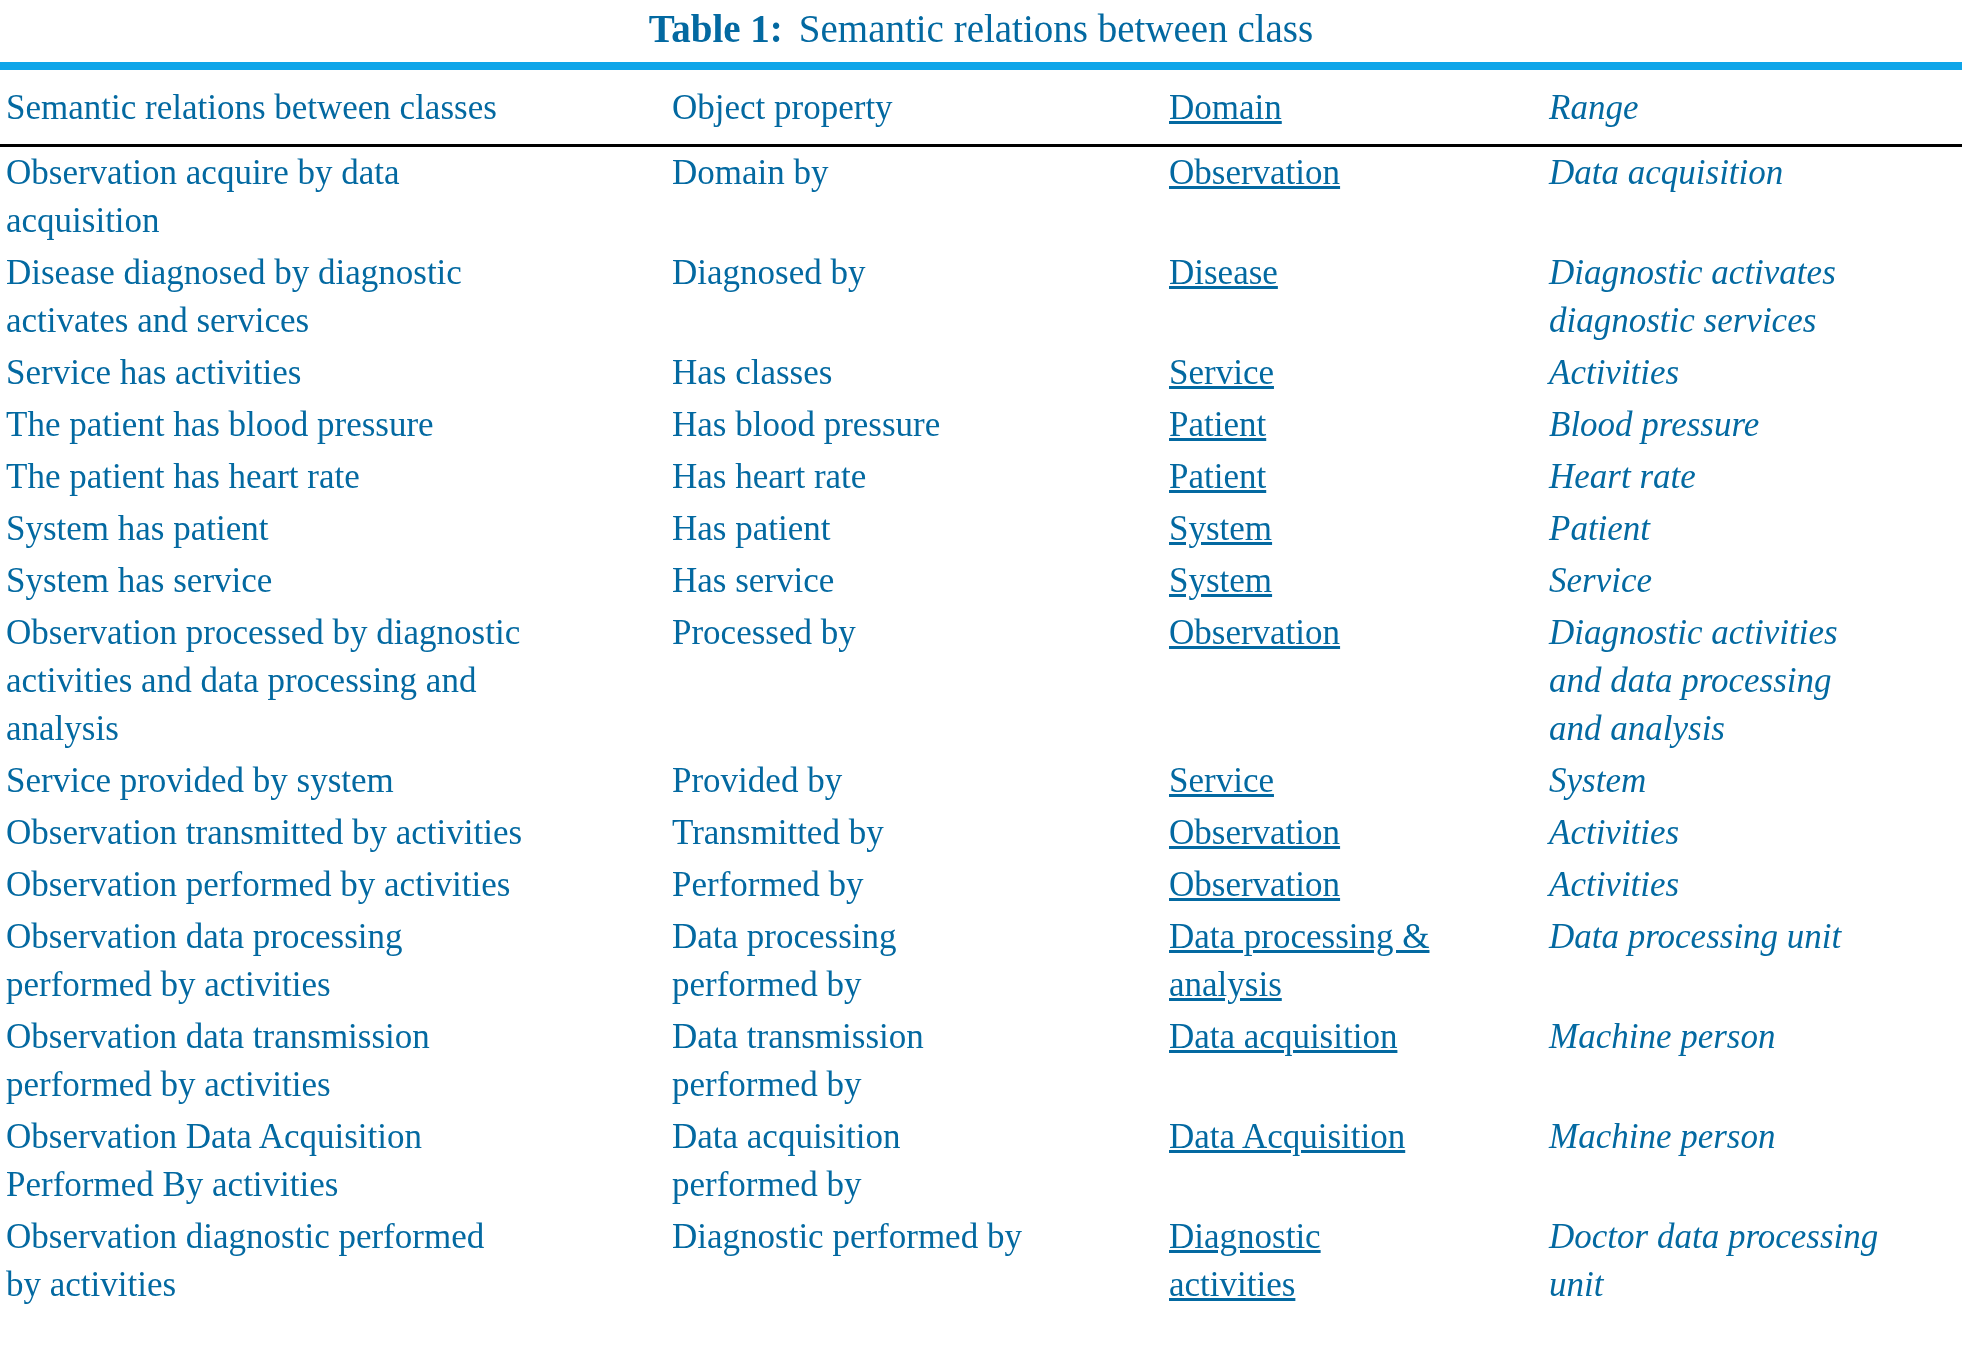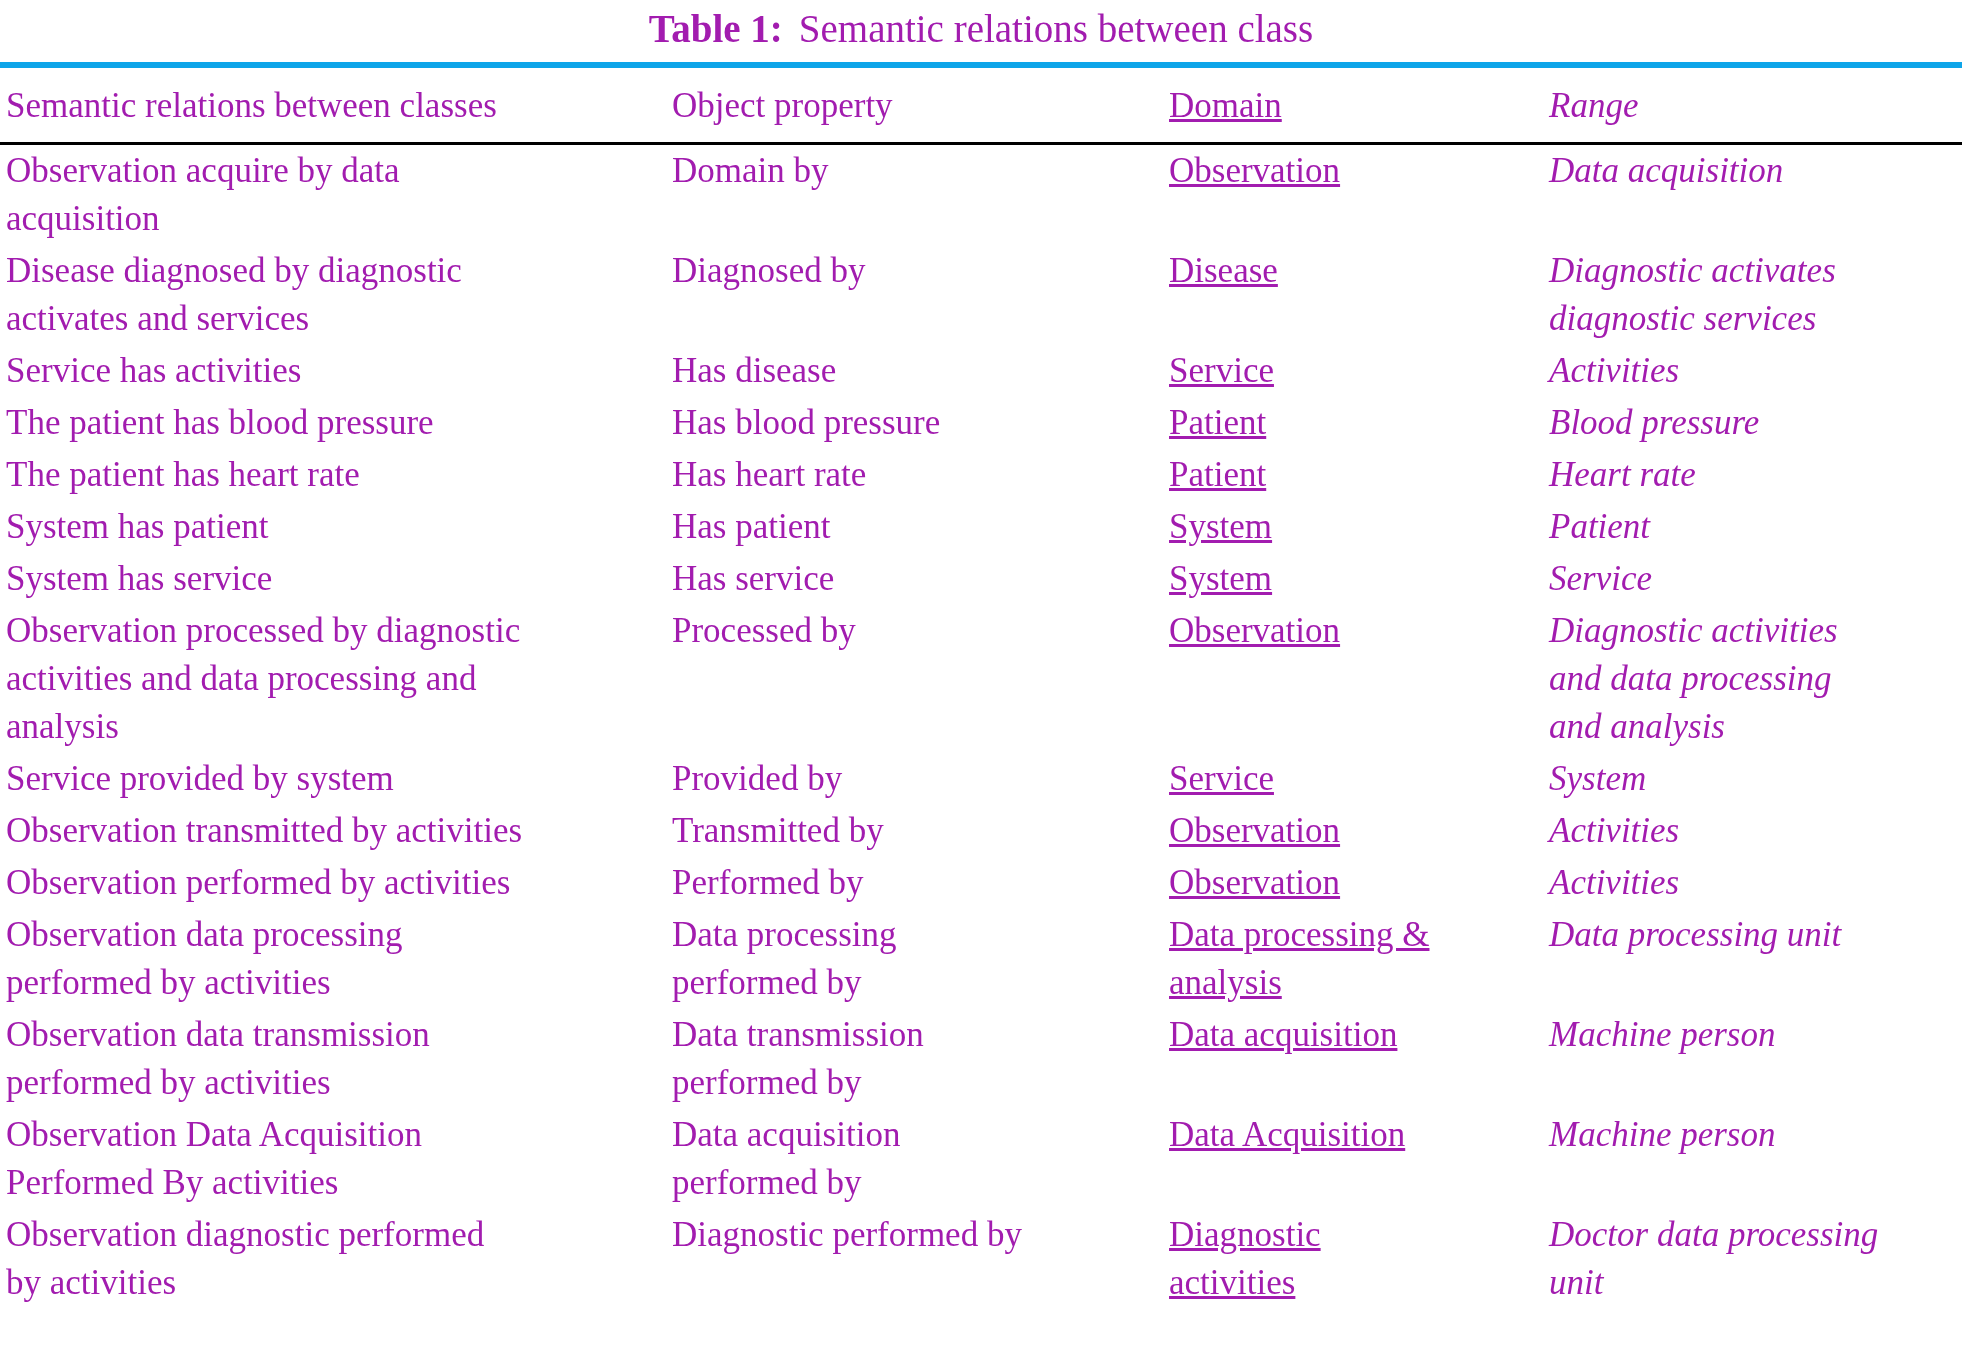--- a/index.html
+++ b/index.html
@@ -4,40 +4,40 @@
 <style>
   html, body {
     margin: 0;
     padding: 0;
     background: #ffffff;
   }
   .page {
     width: 1962px;
     height: 1358px;
     background: #ffffff;
-    color: #a21caf;
+    color: #0369a1;
     font-family: "Liberation Serif", "DejaVu Serif", serif;
     box-sizing: border-box;
     overflow: hidden;
   }
   .caption {
     text-align: center;
     font-size: 39px;
     line-height: 46px;
     padding: 6px 0 10px 0;
   }
   .cap-label {
     font-weight: bold;
     margin-right: 16px;
   }
   table.tbl {
     width: 1962px;
     border-collapse: collapse;
     table-layout: fixed;
-    border-top: 6px solid #0ea5e9;
+    border-top: 8px solid #0ea5e9;
     font-size: 35px;
   }
   col.c1 { width: 672px; }
   col.c2 { width: 497px; }
   col.c3 { width: 380px; }
   col.c4 { width: 413px; }
   th {
     text-align: left;
     font-weight: normal;
     font-size: 35px;
@@ -92,21 +92,21 @@
         <tr>
           <td>Disease diagnosed by diagnostic
 activates and services</td>
           <td>Diagnosed by</td>
           <td>Disease</td>
           <td>Diagnostic activates
 diagnostic services</td>
         </tr>
         <tr>
           <td>Service has activities</td>
-          <td>Has disease</td>
+          <td>Has classes</td>
           <td>Service</td>
           <td>Activities</td>
         </tr>
         <tr>
           <td>The patient has blood pressure</td>
           <td>Has blood pressure</td>
           <td>Patient</td>
           <td>Blood pressure</td>
         </tr>
         <tr>

